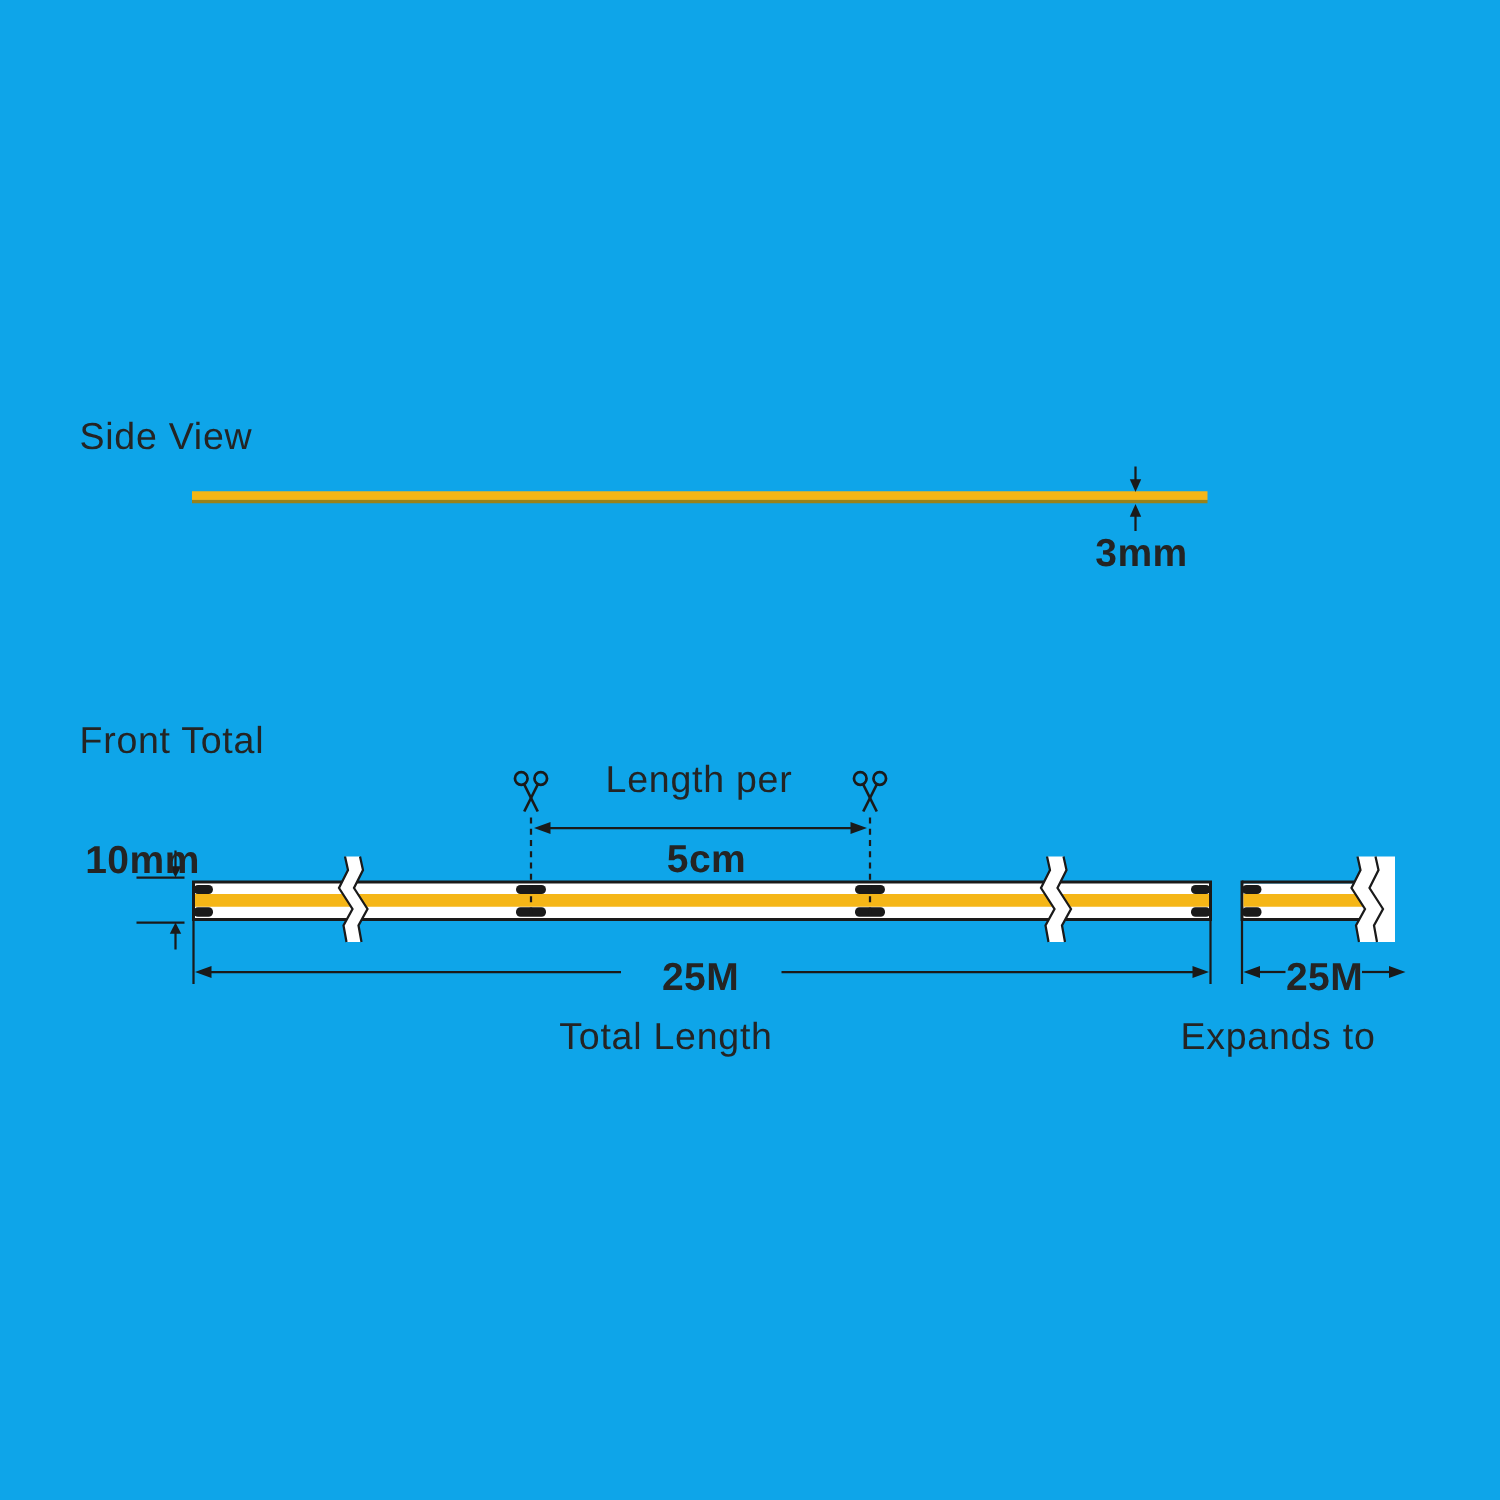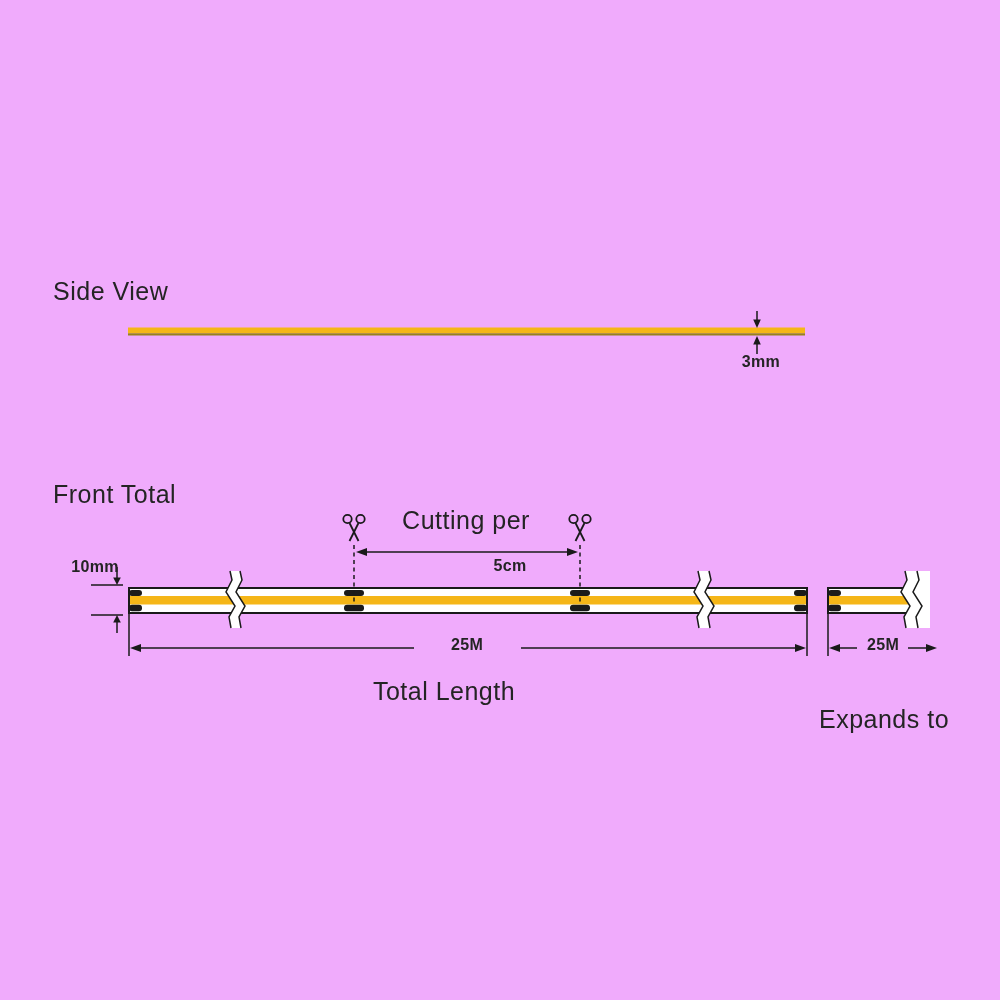--- a/index.html
+++ b/index.html
@@ -5,34 +5,34 @@
   :root{
     --strip-yellow:#F5B617;
     --strip-edge:#97821C;
     --ink:#1A1A1A;
     --text:#242424;
   }
   html,body{margin:0;padding:0;background:#ffffff;}
   .canvas{
     position:relative;
     width:1000px;height:1000px;
-    background:#f0abfc;
+    background:#0ea5e9;
     font-family:"Liberation Sans", sans-serif;
     overflow:hidden;
   }
   .canvas svg{position:absolute;left:0;top:0;}
   .label{
     position:absolute;
     color:var(--text);
     white-space:nowrap;
     letter-spacing:0.5px;
     font-size:25px;
   }
   .label.center{transform:translateX(-50%);}
-  .label.bold{font-weight:bold;font-size:16px;letter-spacing:0.3px;}
+  .label.bold{font-weight:bold;font-size:26px;letter-spacing:0.3px;}
   
   .s2{stroke:var(--ink);stroke-width:2;fill:none;}
   .s15{stroke:var(--ink);stroke-width:1.5;fill:none;}
   .s18{stroke:var(--ink);stroke-width:1.8;fill:none;}
   .dashed{stroke:var(--ink);stroke-width:1.5;fill:none;stroke-dasharray:4 3.5;}
   .fill-ink{fill:var(--ink);stroke:none;}
   .fill-yellow{fill:var(--strip-yellow);stroke:none;}
   .fill-edge{fill:var(--strip-edge);stroke:none;}
   .fill-white{fill:#ffffff;stroke:none;}
 </style>
@@ -148,27 +148,27 @@
       <polygon class="fill-ink" points="937,648 926,644 926,652"></polygon>
     </g>
   </svg>
 
   <div class="label" style="left:53px;top:277px;">Side View</div>
 
   <div class="label bold center" style="left:761px;top:353px;">3mm</div>
 
   <div class="label" style="left:53px;top:480px;">Front Total</div>
 
-  <div class="label center" style="left:466px;top:506px;">Cutting per</div>
+  <div class="label center" style="left:466px;top:506px;">Length per</div>
 
-  <div class="label bold center" style="left:471px;top:557px;margin-left:39px;">5cm</div>
+  <div class="label bold center" style="left:471px;top:557px;">5cm</div>
 
   <div class="label bold center" style="left:95px;top:558px;">10mm</div>
 
   <div class="label bold center" style="left:467px;top:636px;">25M</div>
 
   <div class="label center" style="left:444px;top:677px;">Total Length</div>
 
   <div class="label bold center" style="left:883px;top:636px;">25M</div>
 
-  <div class="label center" style="left:884px;top:677px;margin-top:28px;">Expands to</div>
+  <div class="label center" style="left:852px;top:677px;">Expands to</div>
 
 </div>
 
 </body></html>

